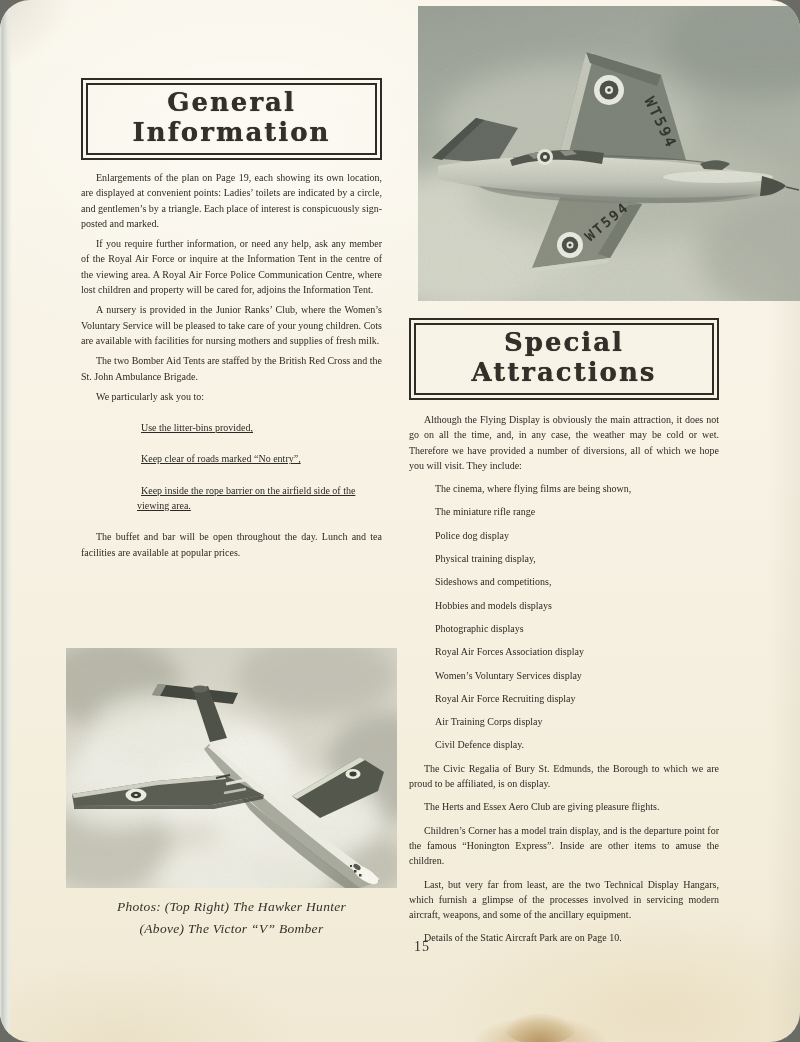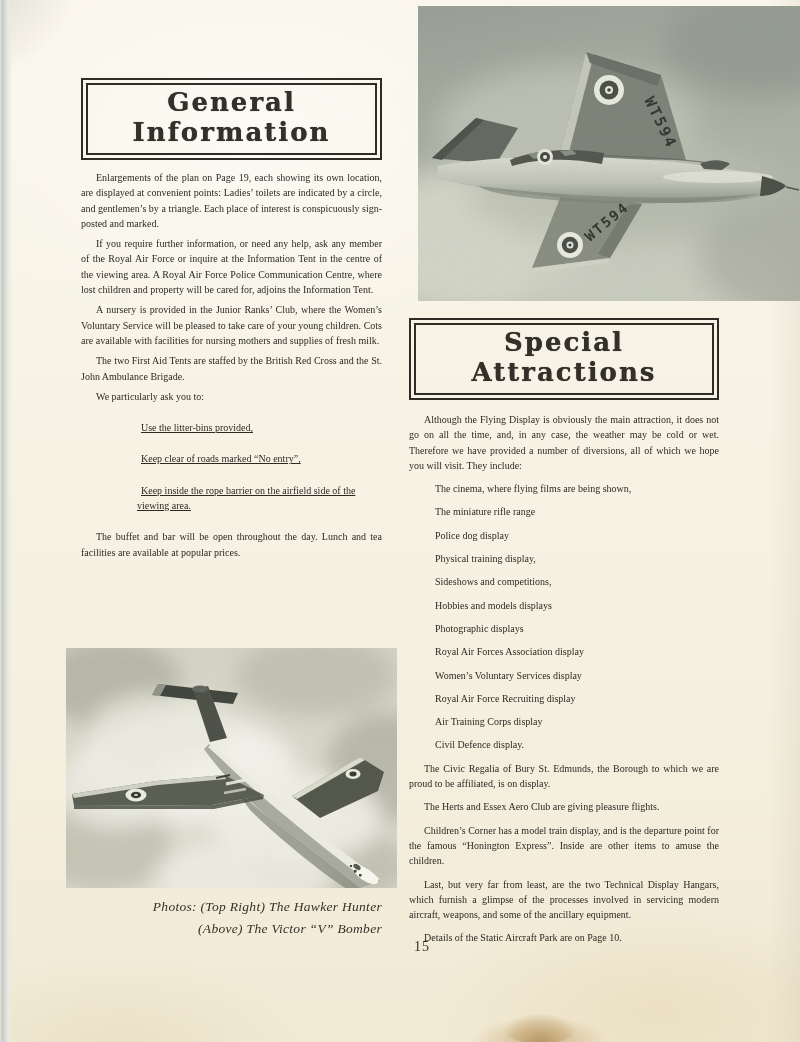--- a/index.html
+++ b/index.html
@@ -7,20 +7,21 @@
     position:relative;width:800px;height:1042px;overflow:hidden;margin:0 auto;
     font-family:"Liberation Serif",serif;color:#2c2a24;
     background:
       radial-gradient(ellipse 90px 34px at 540px 1042px, rgba(172,132,74,.5) 0%, rgba(190,158,100,.28) 45%, rgba(190,158,100,0) 75%),
       radial-gradient(ellipse 320px 150px at 660px 1010px, rgba(212,188,132,.22), rgba(212,188,132,0) 70%),
       radial-gradient(ellipse 260px 120px at 120px 1042px, rgba(205,185,140,.18), rgba(205,185,140,0) 70%),
       radial-gradient(circle 120px at -20px -20px, rgba(150,148,136,.28), rgba(150,148,136,0) 80%),
       radial-gradient(ellipse 500px 300px at 250px 140px, rgba(255,255,252,.55), rgba(255,255,252,0) 75%),
       linear-gradient(90deg, rgba(0,0,0,0) 96%, rgba(120,110,85,.08) 100%),
       linear-gradient(180deg,#f9f5ea 0%,#f7f2e4 45%,#f4eedd 75%,#f1e9d4 100%);
+    border-radius: 30px;
   }
   .edge-strip{position:absolute;left:0;top:0;bottom:0;width:12px;
     background:linear-gradient(90deg,#e7e9e3 0,#c6cac3 2px,#d8dbd4 5px,#e8eae2 8px,rgba(243,240,228,0) 12px);}
   .stain-a{position:absolute;left:504px;top:1014px;width:72px;height:30px;border-radius:50%;
     background:radial-gradient(ellipse at 50% 95%, rgba(168,128,70,.55), rgba(186,152,95,.3) 52%, rgba(186,152,95,0) 78%);}
   
   .col-left{position:absolute;left:81px;top:78px;width:301px;}
   .col-right{position:absolute;left:409px;top:318px;width:310px;}
   .hbox{border:2px solid #2f2c25;padding:3px;background:rgba(255,255,255,.04);}
   .hbox-inner{border:2px solid #2f2c25;text-align:center;padding:2px 0 6px;}
@@ -31,21 +32,21 @@
   .body-text p{margin:0 0 5px;text-indent:15px;text-align:justify;}
   .col-right .body-text p{margin:8px 0 3px;}
   .ask-list{margin:0 0 5px;}
   .ask-list p{margin:16px;padding-left:40px;text-indent:4px;text-align:left;text-decoration:underline;}
   .attr-list{margin:0 0 2px;}
   .attr-list p{margin:0;padding-left:45px;text-indent:-19px;text-align:left;}
   
   .photo-hunter{position:absolute;left:418px;top:6px;width:382px;height:295px;margin:0;}
   .photo-victor{position:absolute;left:66px;top:648px;width:331px;height:240px;margin:0;}
   .photo-hunter svg,.photo-victor svg{display:block;width:100%;height:100%;}
-  .caption{position:absolute;left:81px;top:896px;width:301px;text-align:right;
+  .caption{position:absolute;left:81px;top:896px;width:301px;text-align:center;
     font-style:italic;font-size:13.5px;line-height:22px;letter-spacing:.3px;color:#34312a;}
   .page-number{position:absolute;left:0;top:939px;width:100%;text-align:center;
     font-size:14px;letter-spacing:1px;color:#33302a;padding-left:22px;}
   .reg-text{font-family:"DejaVu Sans Mono",monospace;font-weight:bold;letter-spacing:2px;fill:#2e322b;}
 </style>
 </head>
 <body>
 
 <div class="page">
   <div class="edge-strip"></div>
@@ -55,21 +56,21 @@
     <div class="hbox">
       <div class="hbox-inner">
         <div class="hline">General</div>
         <div class="hline">Information</div>
       </div>
     </div>
     <div class="body-text">
       <p>Enlargements of the plan on Page 19, each showing its own location, are displayed at convenient points:  Ladies’ toilets are indicated by a circle, and gentlemen’s by a triangle.  Each place of interest is conspicuously sign-posted and marked.</p>
       <p>If you require further information, or need any help, ask any member of the Royal Air Force or inquire at the Information Tent in the centre of the viewing area.  A Royal Air Force Police Communication Centre, where lost children and property will be cared for, adjoins the Information Tent.</p>
       <p>A nursery is provided in the Junior Ranks’ Club, where the Women’s Voluntary Service will be pleased to take care of your young children.  Cots are available with facilities for nursing mothers and supplies of fresh milk.</p>
-      <p>The two First Aid Tents are staffed by the British Red Cross and the St. John Ambulance Brigade.</p>
+      <p>The two Bomber Aid Tents are staffed by the British Red Cross and the St. John Ambulance Brigade.</p>
       <p>We particularly ask you to:</p>
       <div class="ask-list">
         <p>Use the litter-bins provided,</p>
         <p>Keep clear of roads marked “No entry”,</p>
         <p>Keep inside the rope barrier on the airfield side of the viewing area.</p>
       </div>
       <p>The buffet and bar will be open throughout the day.  Lunch and tea facilities are available at popular prices.</p>
     </div>
   </section>
 

